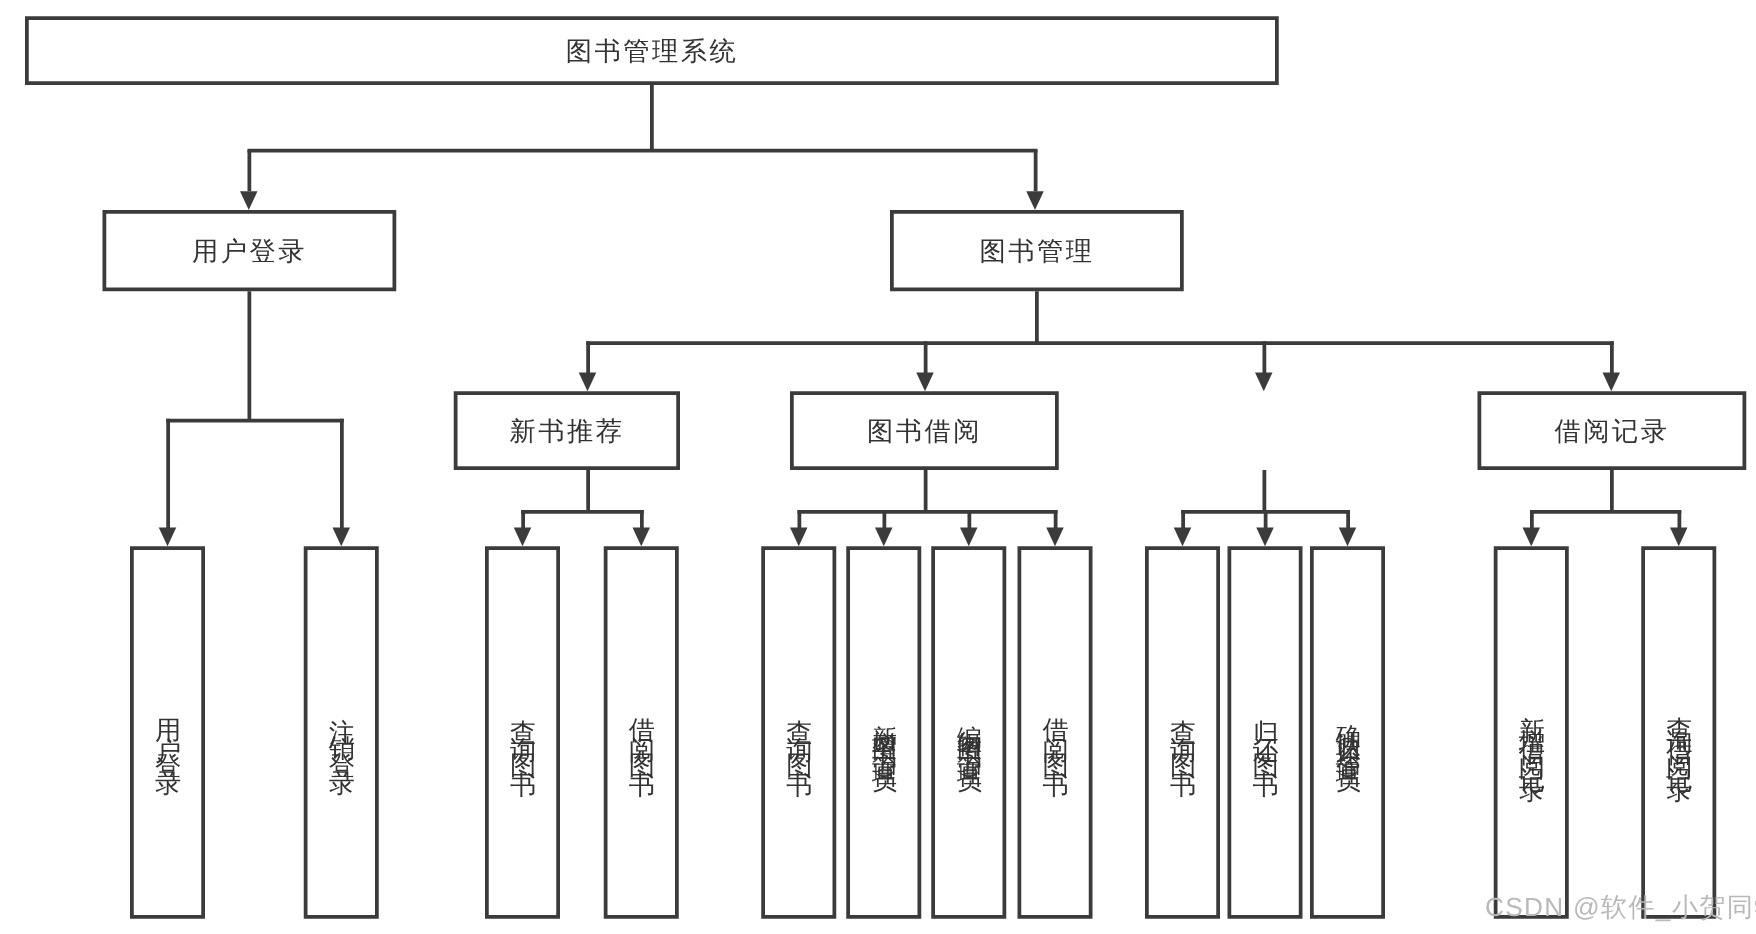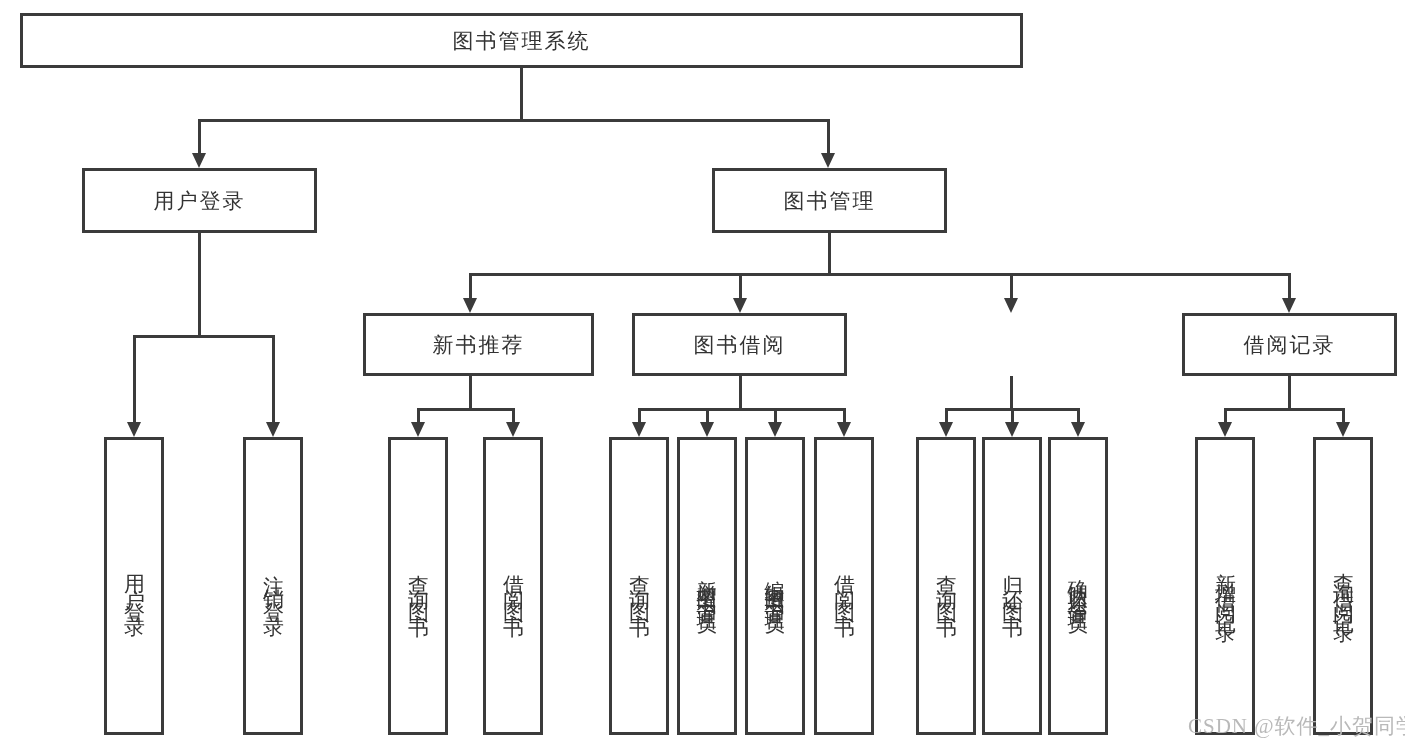--- a/index.html
+++ b/index.html
@@ -7,21 +7,20 @@
     --text:#333333;
     --wm:#b9b9b9;
   }
   html,body{margin:0;padding:0;background:#ffffff;}
   body{font-family:"Liberation Sans","DejaVu Sans",sans-serif;}
   #stage{
     position:relative;
     width:1405px;height:747px;
     background:#ffffff;
     overflow:hidden;
-    font-family:Liberation Serif, serif;
   }
   .box{
     position:absolute;
     box-sizing:border-box;
     border:3px solid var(--line);
     background:#ffffff;
     display:flex;
     align-items:center;
     justify-content:center;
     color:var(--text);
@@ -70,21 +69,21 @@
     <span>图书管理系统</span>
   </div>
 
   <div class="box hbox" style="left:82px;top:168px;width:235px;height:65px;">
     <span>用户登录</span>
   </div>
   <div class="box hbox" style="left:712px;top:168px;width:235px;height:65px;text-align:right;">
     <span>图书管理</span>
   </div>
 
-  <div class="box hbox" style="left:363px;top:313px;width:231px;height:63px;">
+  <div class="box hbox" style="left:363px;top:313px;width:181px;height:63px;">
     <span>新书推荐</span>
   </div>
   <div class="box hbox" style="left:632px;top:313px;width:215px;height:63px;">
     <span>图书借阅</span>
   </div>
   <div class="box hbox" style="left:1182px;top:313px;width:215px;height:63px;">
     <span>借阅记录</span>
   </div>
 
   <div class="box vbox" style="left:104px;top:437px;width:60px;height:298px;">

